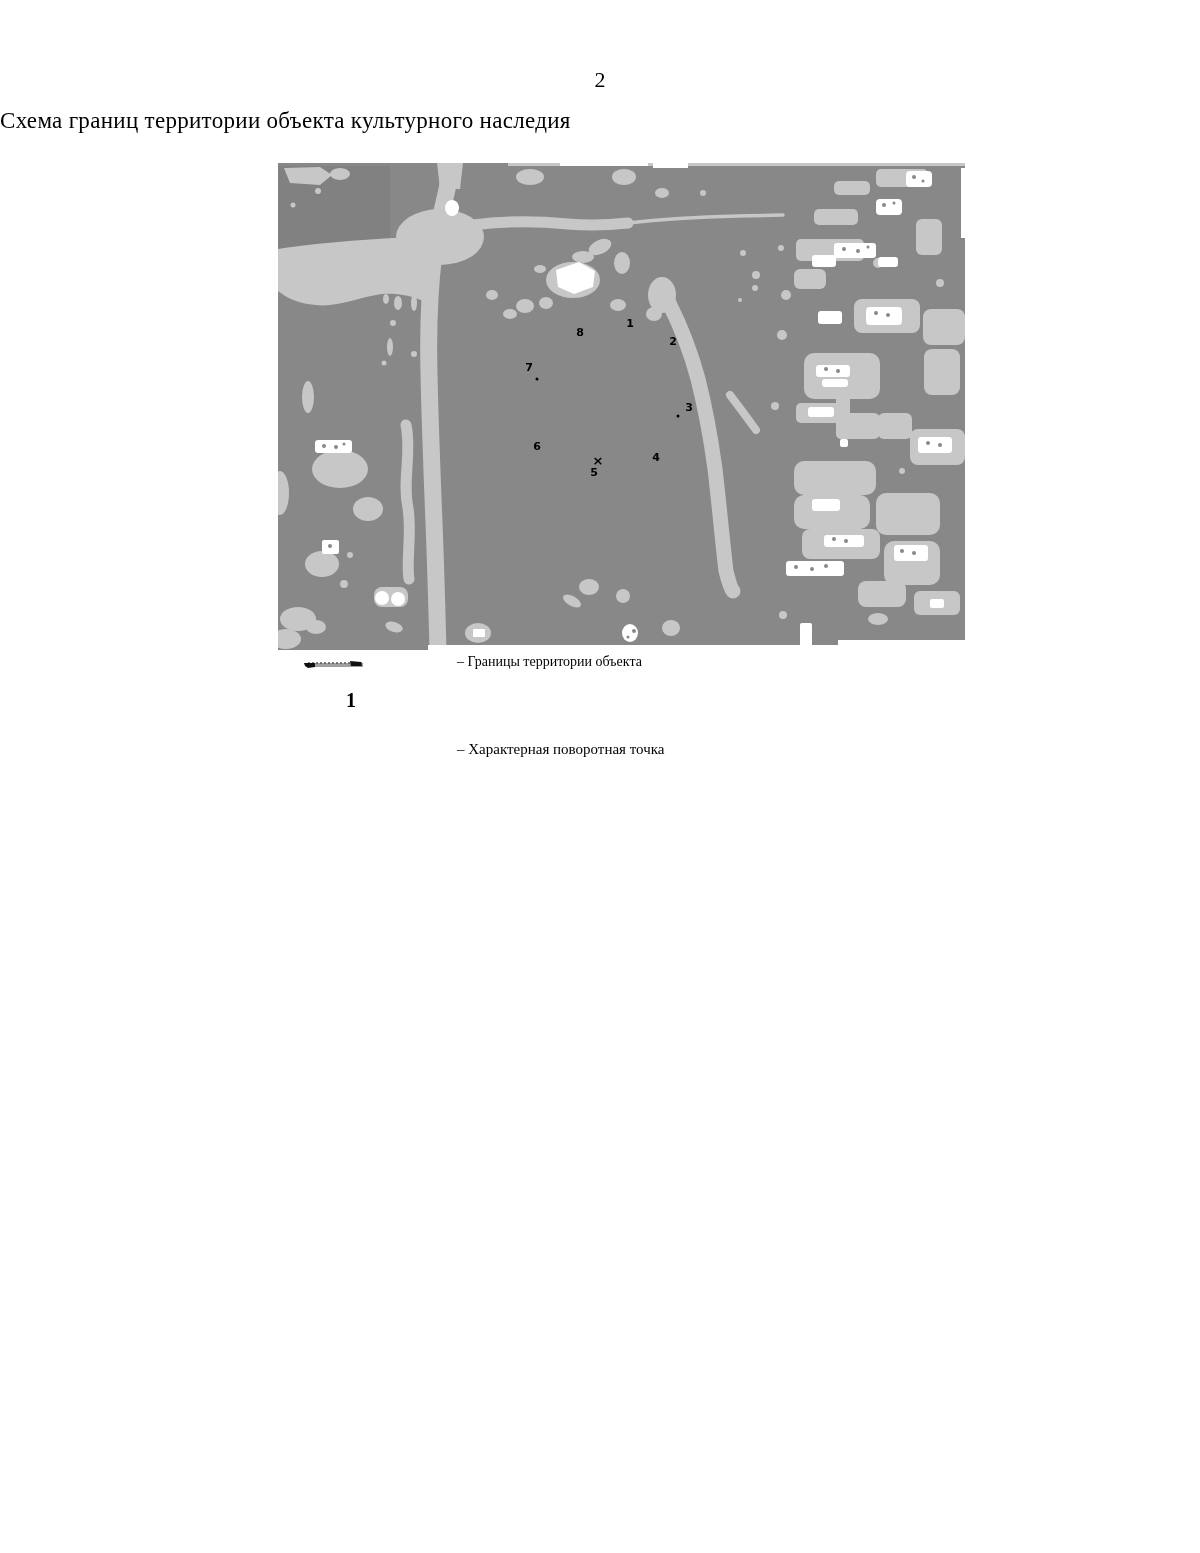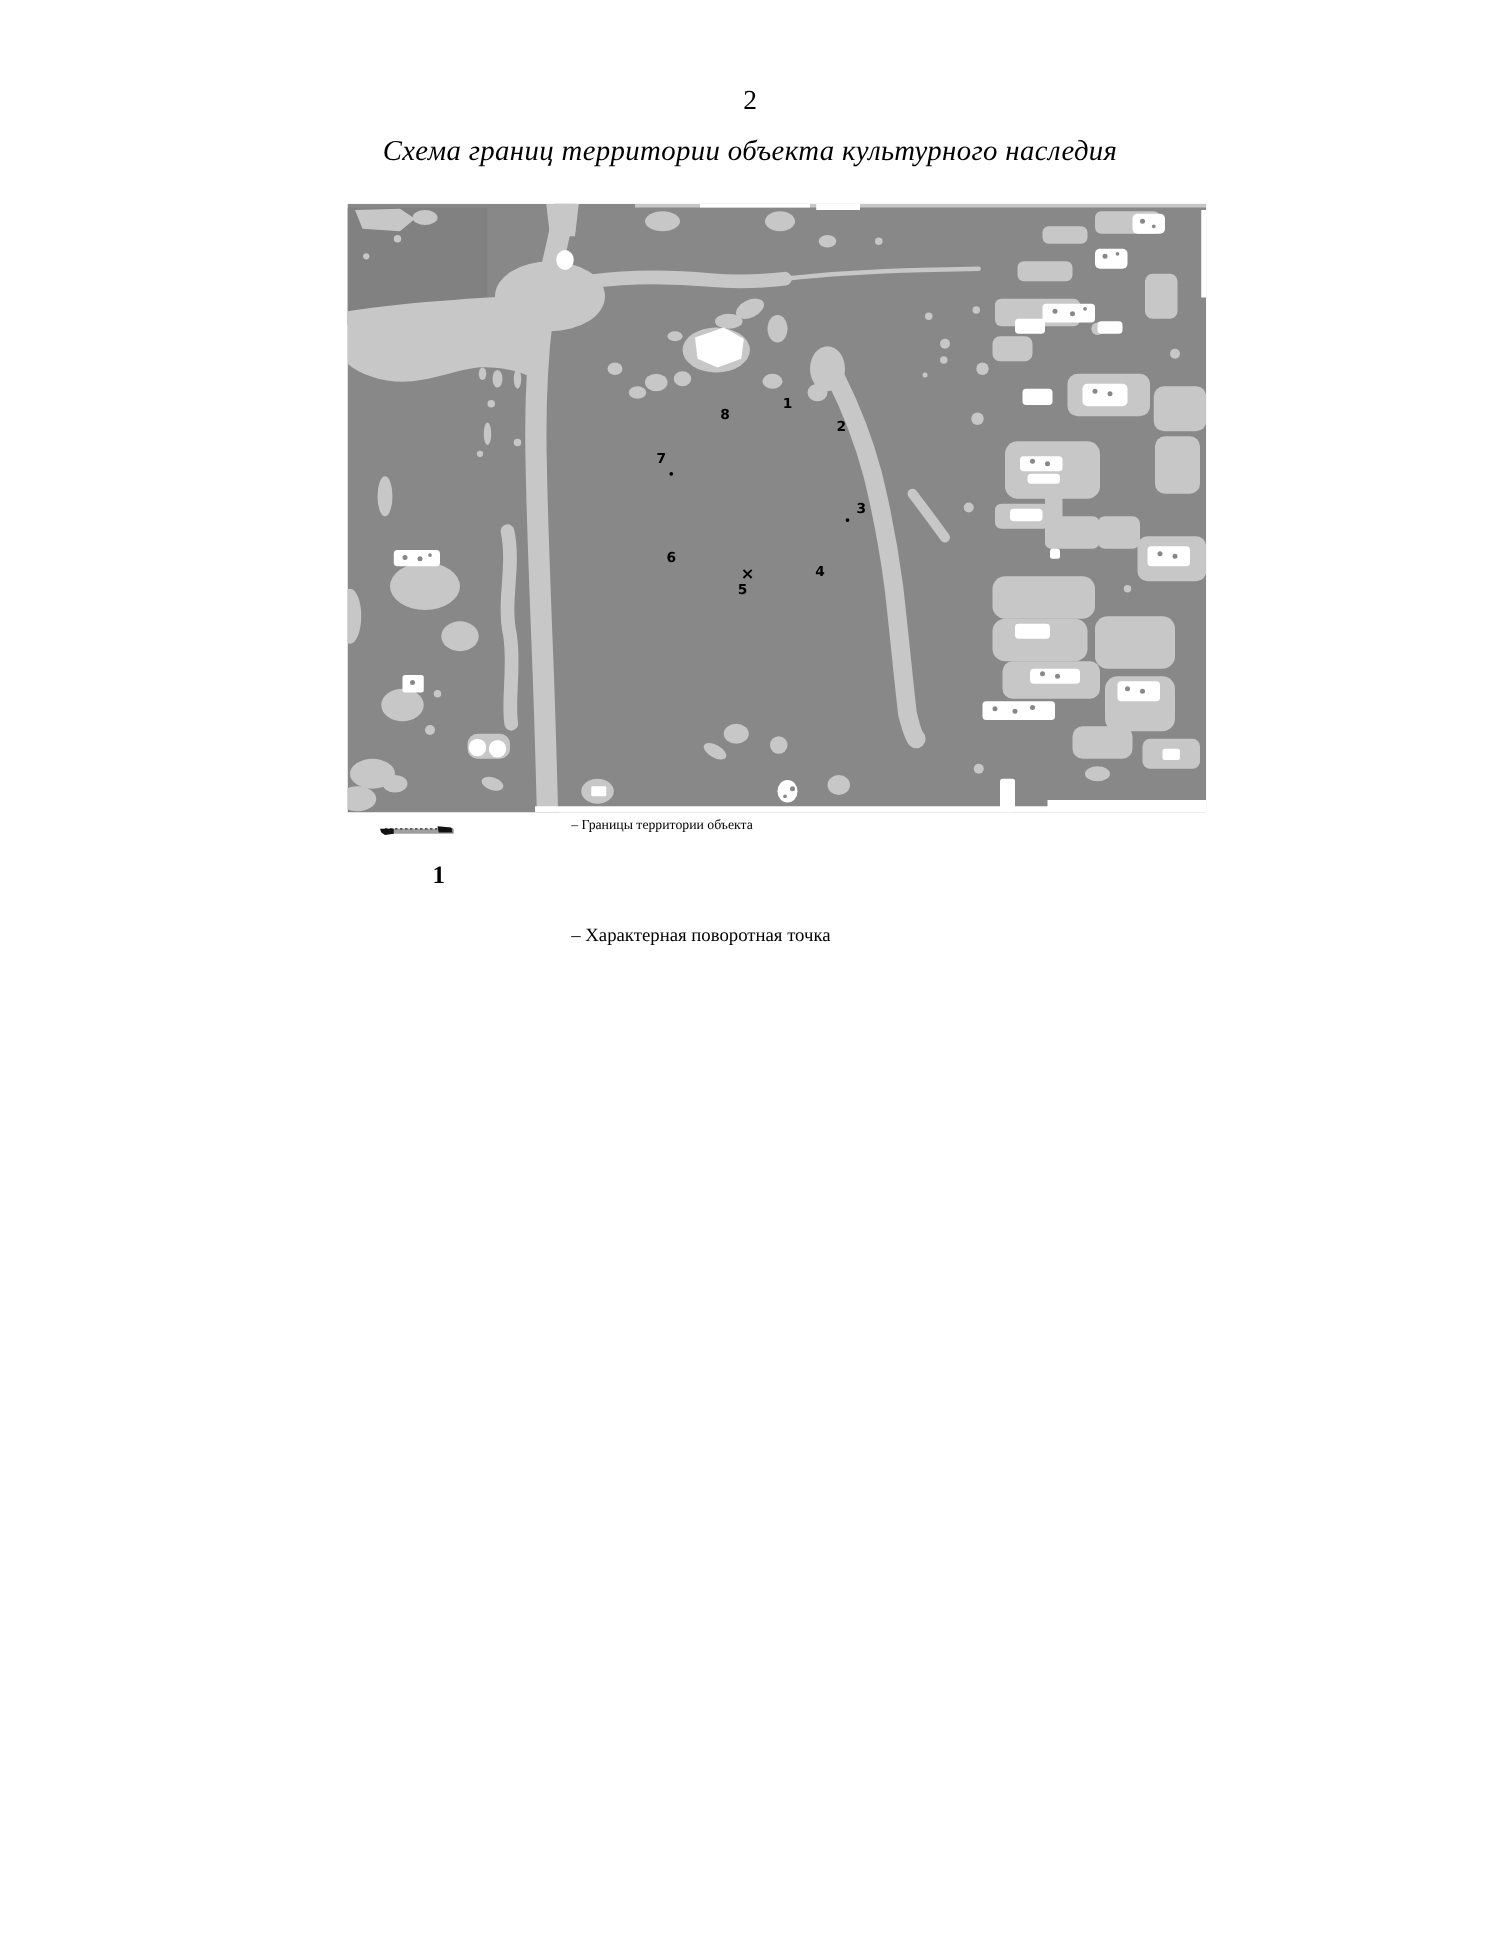--- a/index.html
+++ b/index.html
@@ -6,37 +6,37 @@
   .page {
     position:relative; width:1200px; height:1553px; background:#ffffff;
     font-family:"Liberation Serif", serif; color:#000; overflow:hidden;
   }
   .page-number {
     position:absolute; top:68px; left:0; width:100%;
     text-align:center; font-size:22px; line-height:1.1;
   }
   .title {
     position:absolute; top:108px; left:0; width:100%; margin:0;
-    text-align:center; font-size:23px; font-weight:normal; letter-spacing:0.3px;font-style:italic;
+    text-align:left; font-size:23px; font-weight:normal; letter-spacing:0.3px;
   }
   .map {
     position:absolute; left:278px; top:163px; width:687px; height:487px;
   }
   .map svg { display:block; }
   .pt {
     position:absolute; transform:translate(-50%,-50%);
     font:bold 11px "DejaVu Sans", sans-serif; color:#000; line-height:1;
   }
   .cross {
     position:absolute; transform:translate(-50%,-50%);
     font:bold 13px "DejaVu Sans", sans-serif; color:#000; line-height:1;
   }
   .legend-symbol-line { position:absolute; left:304px; top:660px; }
   .legend-label-1 {
-    position:absolute; left:457px; top:654px; font-size:11px; line-height:1.2;
+    position:absolute; left:457px; top:654px; font-size:14px; line-height:1.2;
   }
   .legend-symbol-point {
     position:absolute; left:346px; top:690px; font-size:20px; font-weight:bold; line-height:1;
   }
   .legend-label-2 {
     position:absolute; left:457px; top:696px; font-size:15px; line-height:1.2;margin-top:44px;
   }
 </style>
 </head>
 <body>

